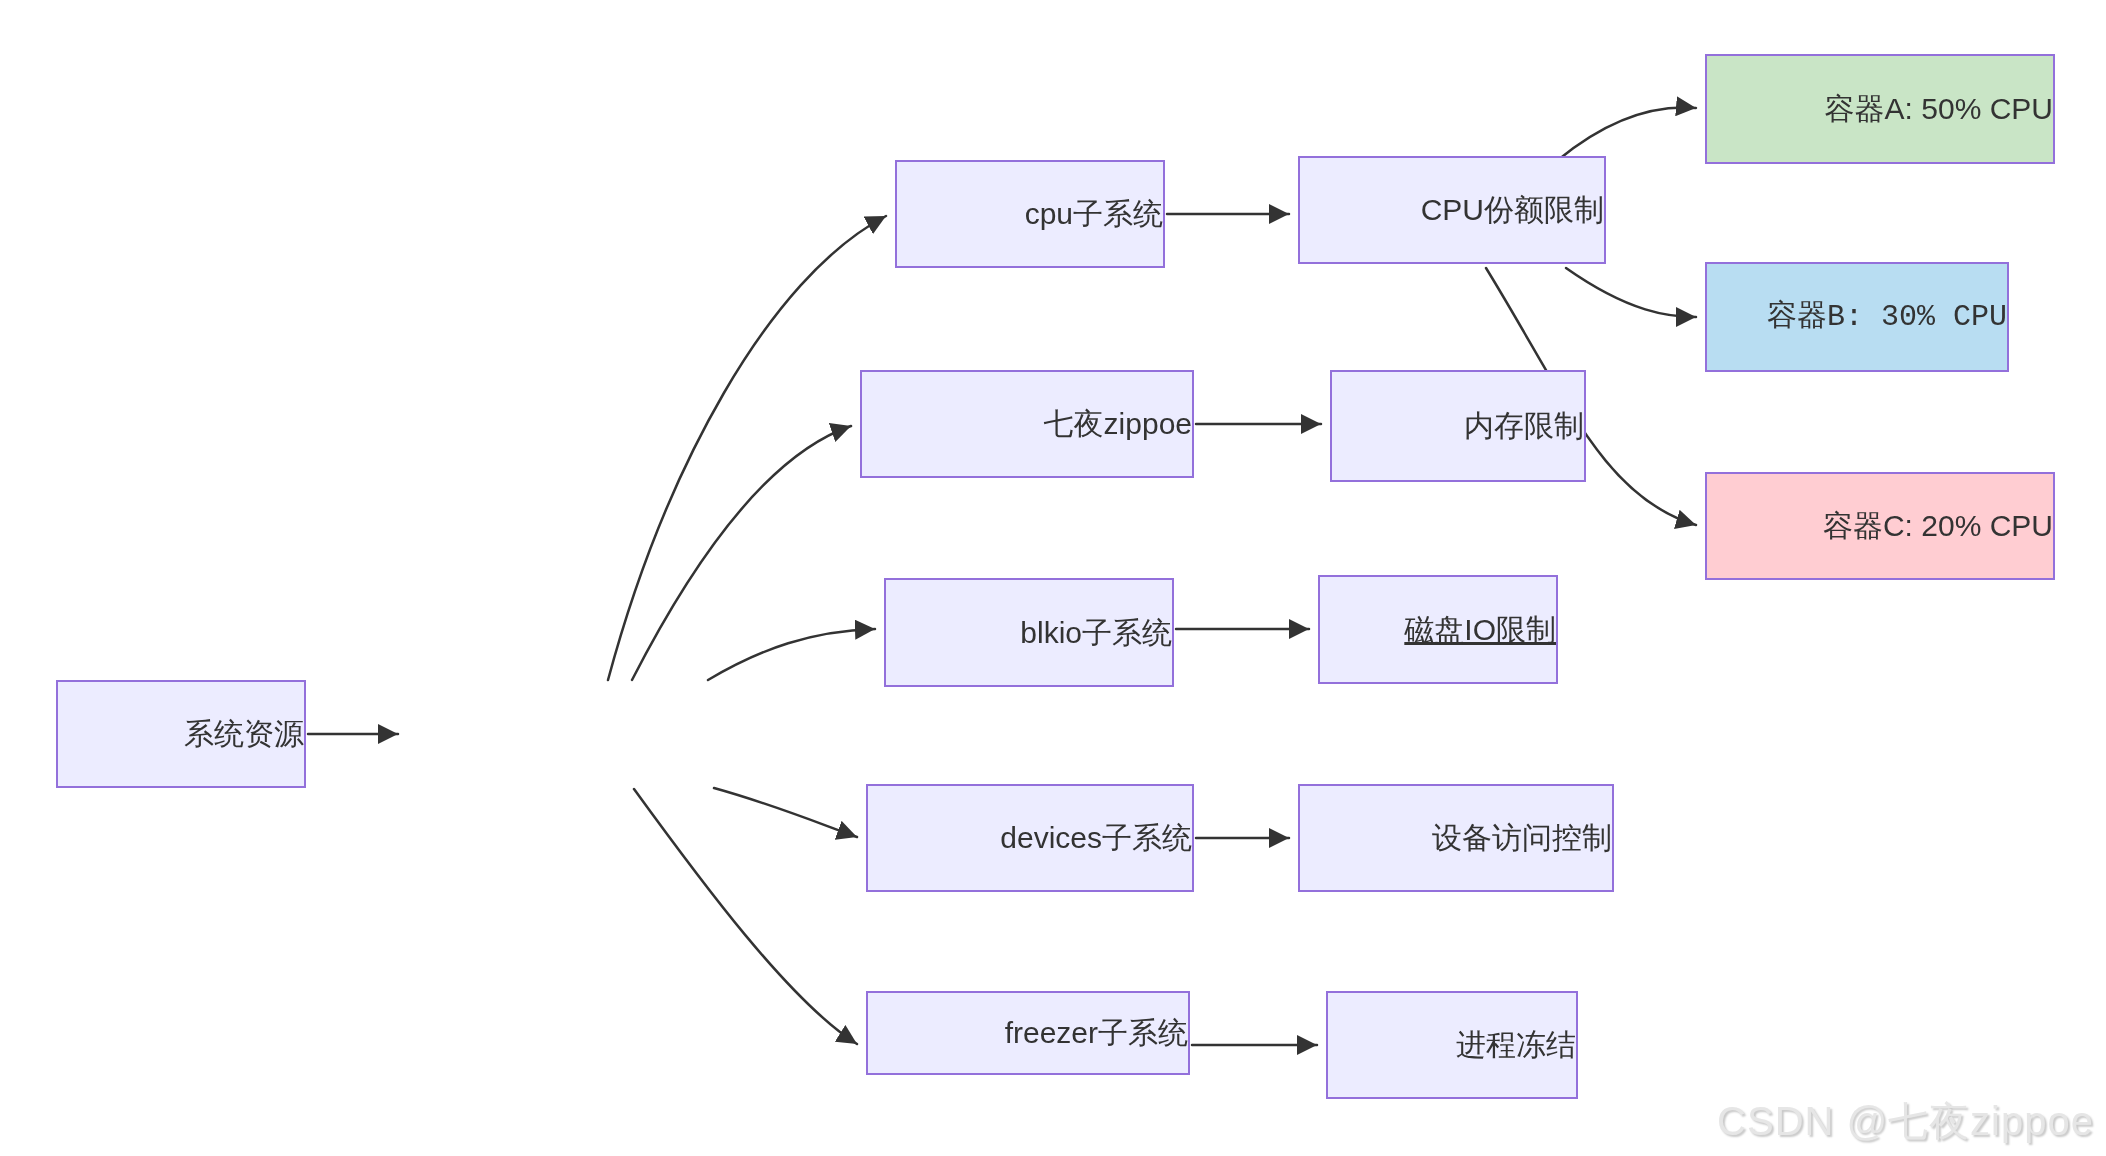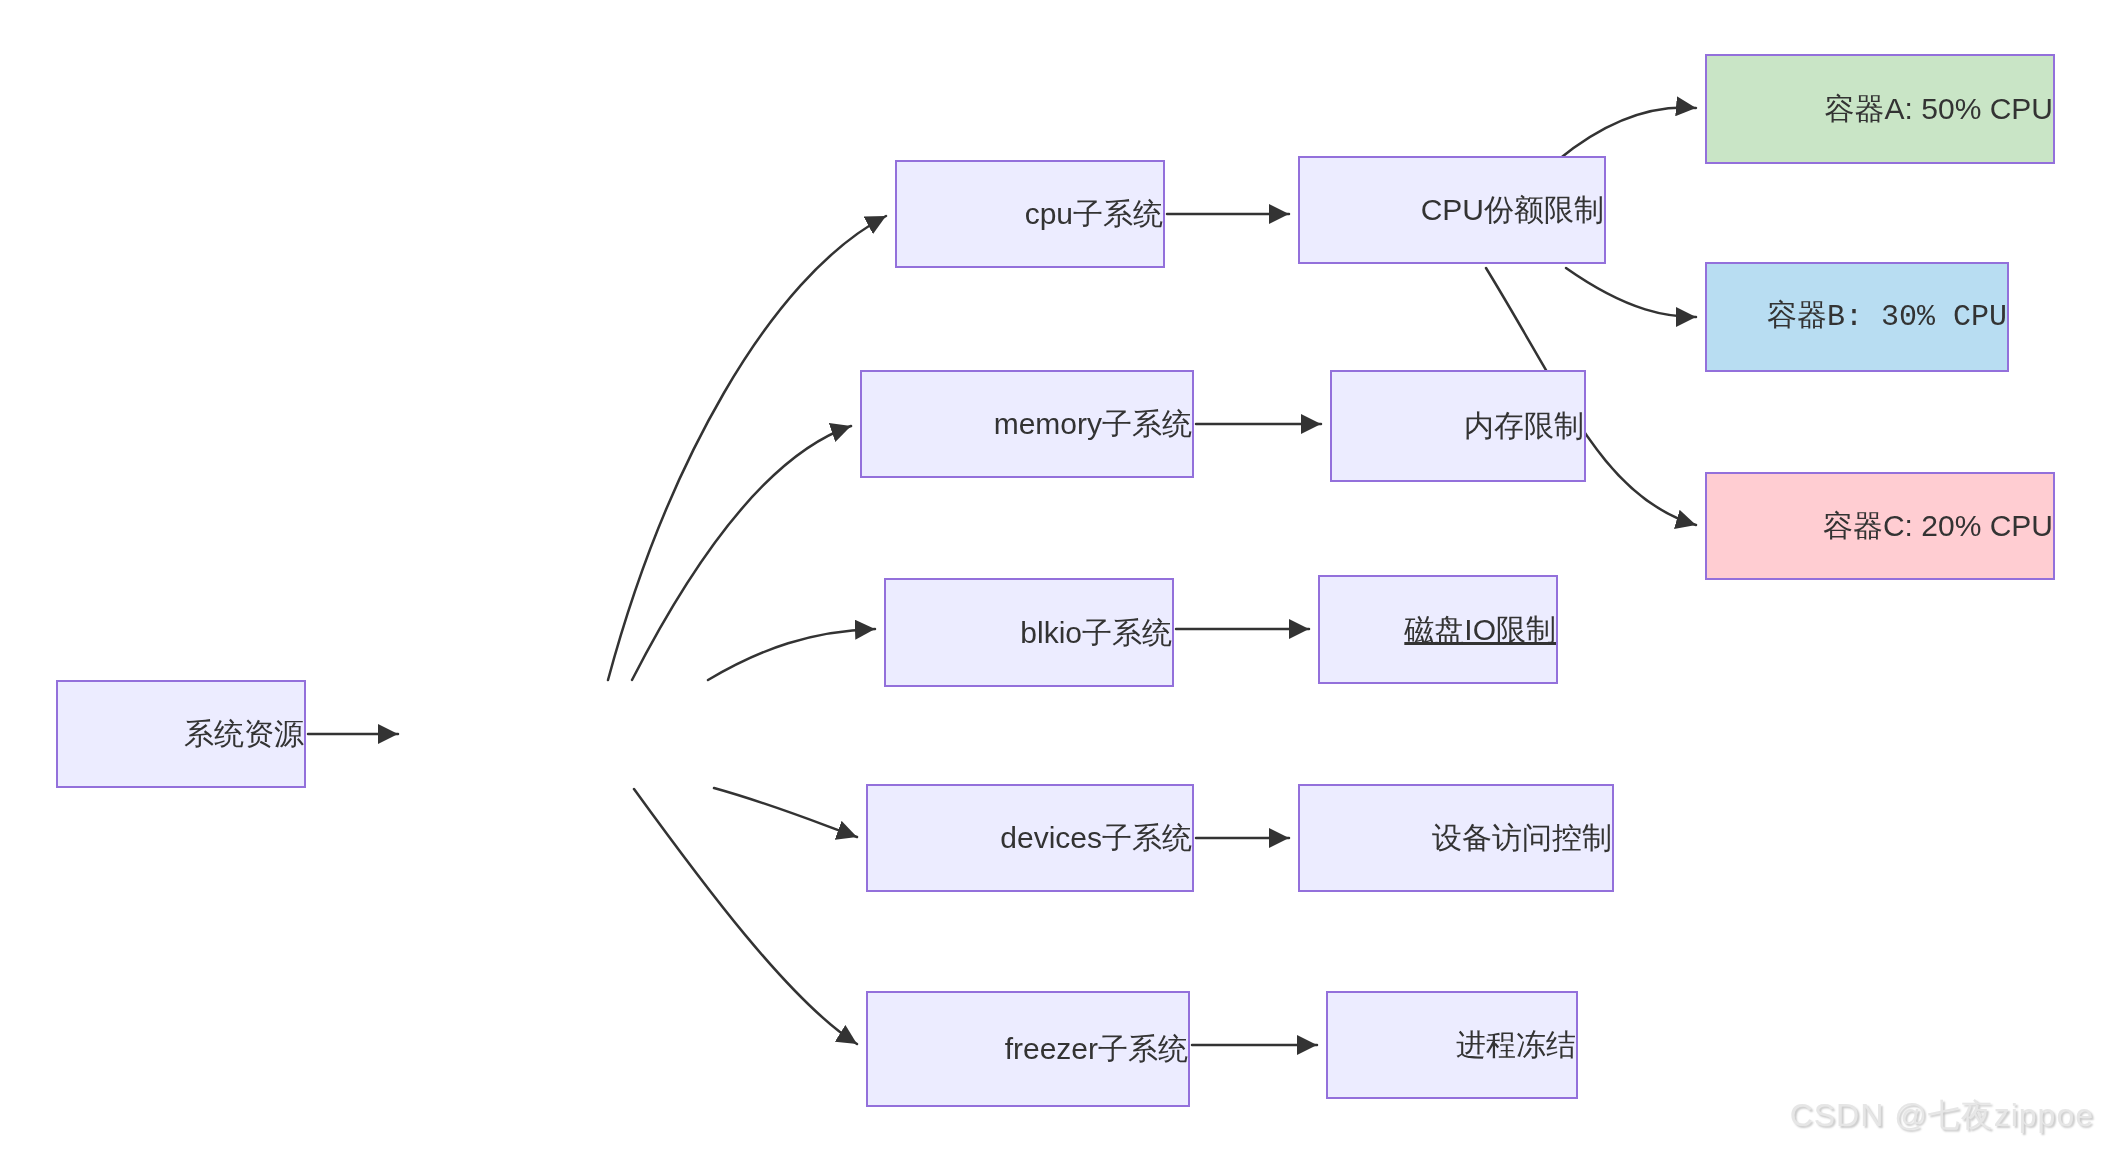--- a/index.html
+++ b/index.html
@@ -48,21 +48,21 @@
     line-height: 1.2;
     white-space: nowrap;
   }
   .node.green { background: var(--container-a-fill); }
   .node.blue  { background: var(--container-b-fill); }
   .node.pink  { background: var(--container-c-fill); }
   .watermark {
     position: absolute;
     right: 12px;
     top: 1094px;
-    font-size: 32px;
+    font-size: 40px;
     color: var(--watermark);
     text-shadow: 2px 2px 2px #c9c9c9, -1px -1px 0 #ffffff;
     letter-spacing: 1px;
     white-space: nowrap;
   }
 </style>
 </head>
 <body>
 
 <div class="canvas">
@@ -96,21 +96,21 @@
 
   <div class="node" style="left:895px; top:160px; width:270px; height:108px;">
     <span>cpu子系统</span>
   </div>
 
   <div class="node" style="left:1298px; top:156px; width:308px; height:108px;">
     <span>CPU份额限制</span>
   </div>
 
   <div class="node" style="left:860px; top:370px; width:334px; height:108px;">
-    <span>memory子系统</span>
+    <span>七夜zippoe</span>
   </div>
 
   <div class="node" style="left:1330px; top:370px; width:256px; height:112px;">
     <span>内存限制</span>
   </div>
 
   <div class="node" style="left:884px; top:578px; width:290px; height:109px;">
     <span>blkio子系统</span>
   </div>
 
@@ -119,21 +119,21 @@
   </div>
 
   <div class="node" style="left:866px; top:784px; width:328px; height:108px;padding-left:28px;">
     <span>devices子系统</span>
   </div>
 
   <div class="node" style="left:1298px; top:784px; width:316px; height:108px;">
     <span>设备访问控制</span>
   </div>
 
-  <div class="node" style="left:866px; top:991px; width:324px; height:116px;">
+  <div class="node" style="left:866px; top:991px; width:324px; height:84px;">
     <span>freezer子系统</span>
   </div>
 
   <div class="node" style="left:1326px; top:991px; width:252px; height:108px;">
     <span>进程冻结</span>
   </div>
 
   <div class="node green" style="left:1705px; top:54px; width:350px; height:110px;">
     <span>容器A: 50% CPU</span>
   </div>

